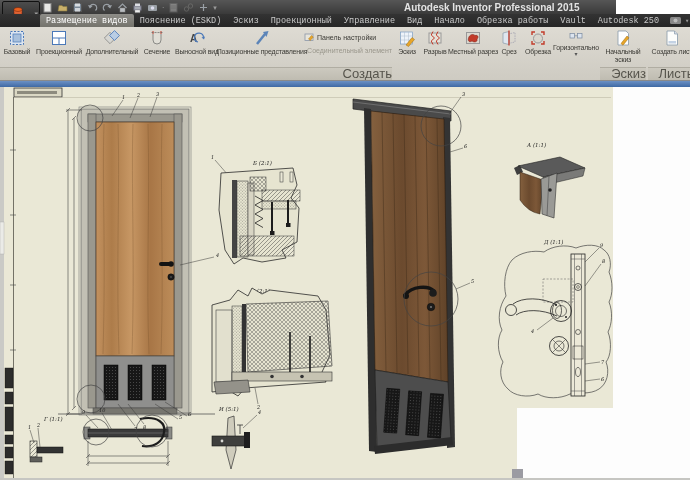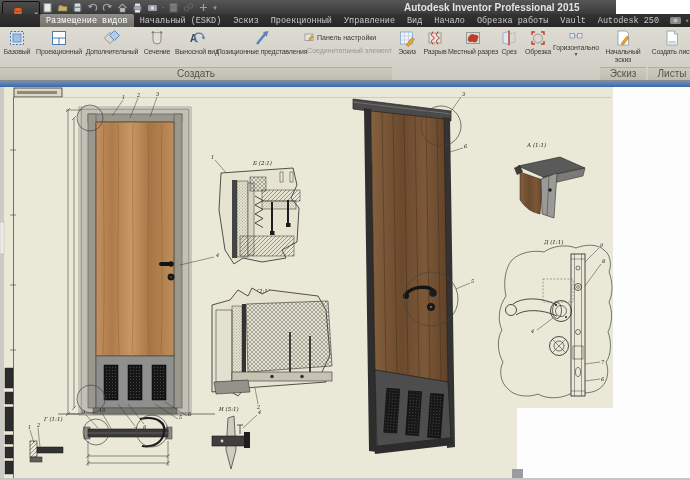--- a/index.html
+++ b/index.html
@@ -30,21 +30,21 @@
   .ribbon{position:absolute;left:0;top:27px;width:690px;height:53px;
     background:linear-gradient(#dedbd3,#cecbc2);display:flex;align-items:stretch;}
   .rgroup{display:flex;flex-direction:column;}
   .rbuttons{display:flex;flex:1;align-items:flex-start;padding-top:2px;}
   .rbtn{display:flex;flex-direction:column;align-items:center;overflow:visible;}
   .rbtn svg{display:block;}
   .rlabel{font-size:7px;letter-spacing:-.2px;color:#3b3a35;white-space:nowrap;margin-top:1px;text-align:center;line-height:1.1;}
   .rlabel.wrap{white-space:normal;width:44px;}
   .rcaret{font-size:6px;color:#555;line-height:4px;}
   .gbar{height:12px;background:linear-gradient(#ccc9bf,#bfbcb1);border-top:1px solid #b0ada2;
-    font-size:10px;color:#56544c;text-align:center;line-height:12px;}
+    font-size:13px;color:#56544c;text-align:right;line-height:12px;}
   .rsep{width:1px;background:#b3b0a6;margin:2px 1px;}
   .smallcol{display:flex;flex-direction:column;gap:2px;padding-top:3px;width:88px;}
   .smallbtn{display:flex;align-items:center;gap:2px;font-size:7px;color:#3b3a35;white-space:nowrap;}
   .smallbtn.disabled{color:#9a978c;}
   
   .bluebar{position:absolute;left:0;top:80px;width:690px;height:7px;
     background:linear-gradient(#6b90c4,#3f69a4);border-top:1px solid #8a8a8a;box-sizing:border-box;}
   
   .canvas{position:absolute;left:0;top:87px;width:690px;height:393px;background:#fdfdfd;}
   .canvas svg{display:block;}
@@ -120,21 +120,21 @@
       </defs>
     <path d="M8,4.5 v9 a4,2 0 0 0 8,0 v-9" fill="url(#lg)" stroke="#6a1a08" stroke-width=".5"></path>
     <ellipse cx="12" cy="4.5" rx="4" ry="2" fill="#e8611f" stroke="#6a1a08" stroke-width=".5"></ellipse>
   </svg>
   <span class="pro">PRO</span>
   <span class="caret">▾</span>
 </div>
 
 <div class="tabbar">
   <span class="tab active">Размещение видов</span>
-  <span class="tab">Начальный (ESKD)</span>
+  <span class="tab">Пояснение (ESKD)</span>
   <span class="tab">Эскиз</span>
   <span class="tab">Проекционный</span>
   <span class="tab">Управление</span>
   <span class="tab">Вид</span>
   <span class="tab">Начало</span>
   <span class="tab">Обрезка работы</span>
   <span class="tab">Vault</span>
   <span class="tab">Autodesk 250</span>
   <span class="tabcam">
     <svg width="13" height="9">

